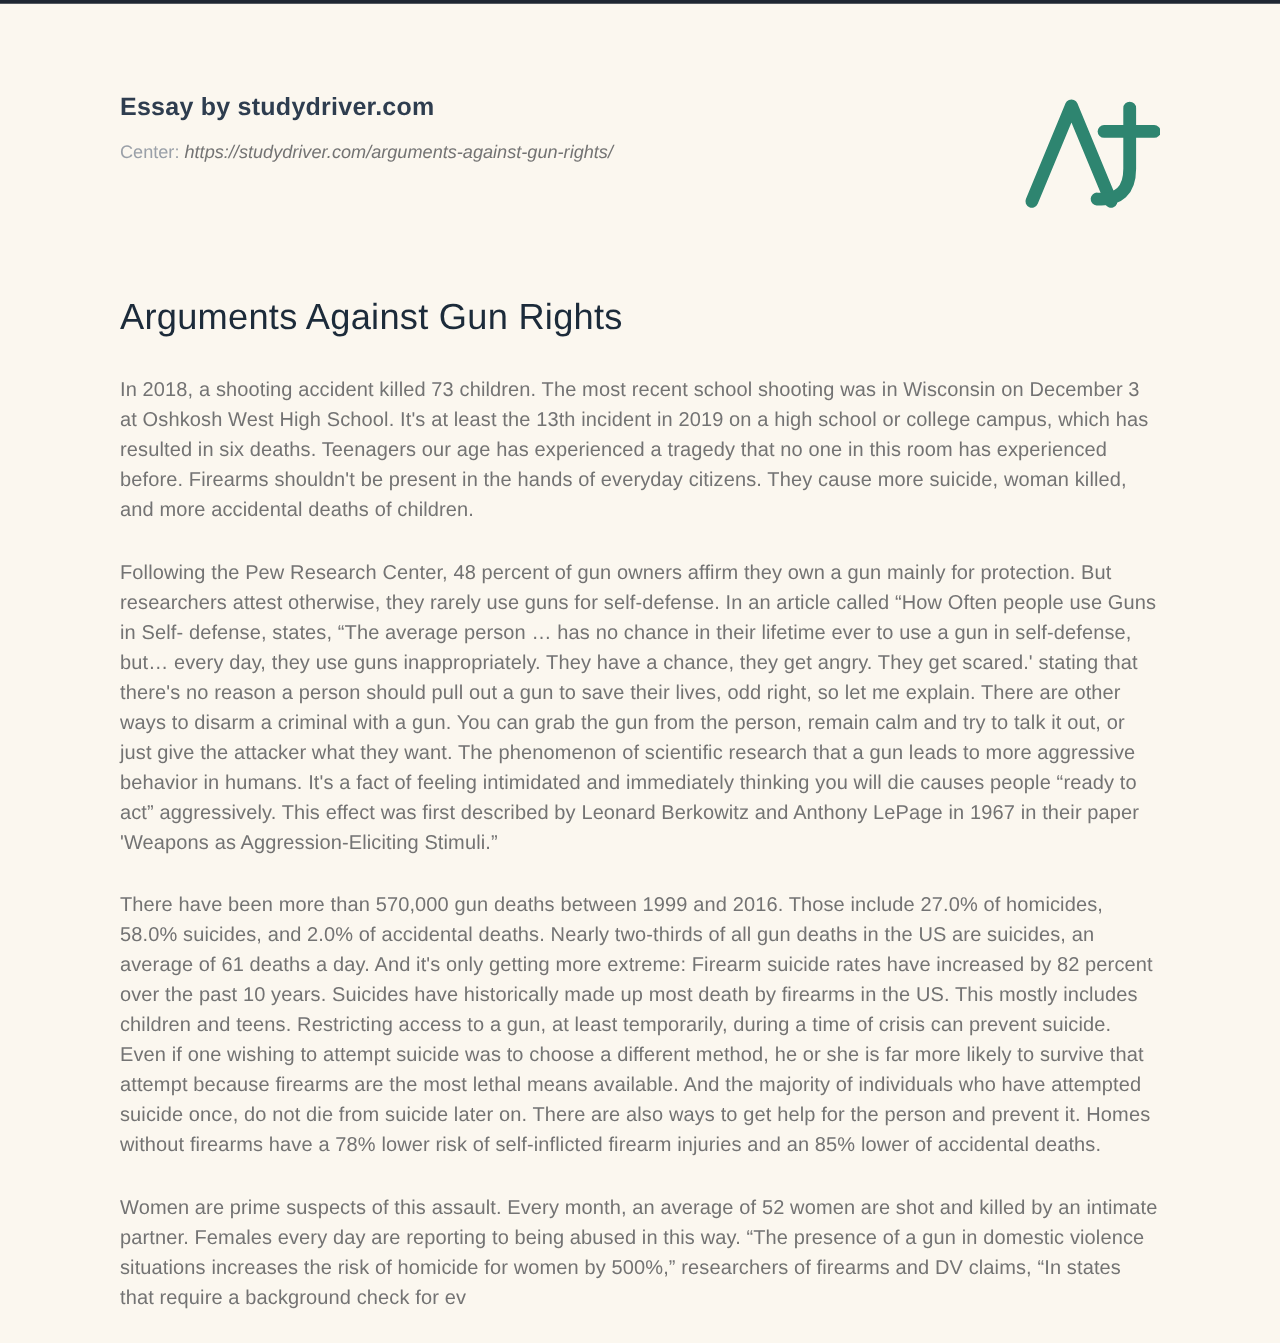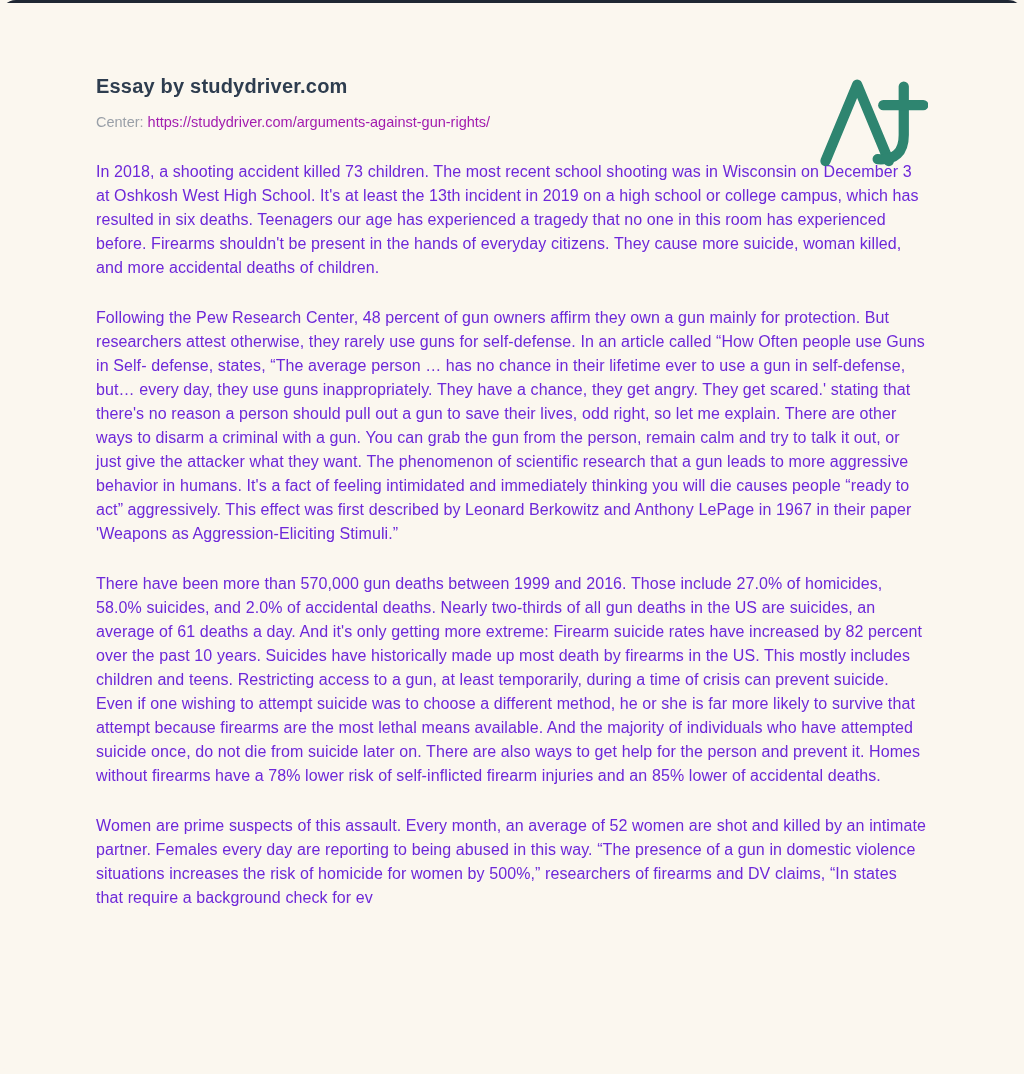--- a/index.html
+++ b/index.html
@@ -9,21 +9,20 @@
     font-family: "Liberation Sans", "DejaVu Sans", sans-serif;
   }
   .page {
     position: relative;
     width: 1024px;
     height: 1074px;
     margin: 0 auto;
     background: #fbf7ef;
     overflow: hidden;
     box-sizing: border-box;
-    border-radius: 16px;
   }
   .top-rule {
     width: 100%;
     height: 3px;
     background: #1f2733;
   }
   .content {
     padding: 0 96px;
     box-sizing: border-box;
   }
@@ -36,43 +35,44 @@
     font-weight: 700;
     color: #2e3d4f;
     letter-spacing: 0.2px;
   }
   .source-line {
     margin-top: 16px;
     font-size: 14.5px;
     color: #9aa0a8;
   }
   .source-line a {
-    color: #a21caf;
+    color: #737373;
     text-decoration: none;
+    font-style: italic;
   }
   .logo {
     position: absolute;
     top: 68px;
     right: 0;
     width: 110px;
     height: 100px;
   }
   .essay-title {
     margin-top: 108px;
     font-size: 29px;
     font-weight: 500;
     color: #1c2b3a;
     letter-spacing: 0.2px;
   }
   .essay-body p {
     margin: 0;
     margin-top: 26px;
     font-size: 16px;
     line-height: 24px;
-    color: #6d28d9;
+    color: #737373;
     letter-spacing: 0.1px;
   }
   .essay-body p:first-child {
     margin-top: 30px;
   }
 </style>
 </head>
 <body>
 
 <div class="page">
@@ -93,20 +93,21 @@
 
           <path d="M8 94 L42 12 L76 94" fill="none" stroke="#2e8570" stroke-width="11" stroke-linecap="round" stroke-linejoin="round"></path>
 
           <path d="M92 14 L92 66 Q92 94 64 92" fill="none" stroke="#2e8570" stroke-width="11" stroke-linecap="round"></path>
 
           <path d="M70 34 L113 34" fill="none" stroke="#2e8570" stroke-width="11" stroke-linecap="round"></path>
         </svg>
       </div>
     </div>
 
+    <h1 class="essay-title">Arguments Against Gun Rights</h1>
 
     <div class="essay-body">
       <p>In 2018, a shooting accident killed 73 children. The most recent school shooting was in Wisconsin on December 3 at Oshkosh West High School. It's at least the 13th incident in 2019 on a high school or college campus, which has resulted in six deaths. Teenagers our age has experienced a tragedy that no one in this room has experienced before. Firearms shouldn't be present in the hands of everyday citizens. They cause more suicide, woman killed, and more accidental deaths of children.</p>
       <p>Following the Pew Research Center, 48 percent of gun owners affirm they own a gun mainly for protection. But researchers attest otherwise, they rarely use guns for self-defense. In an article called “How Often people use Guns in Self- defense, states, “The average person … has no chance in their lifetime ever to use a gun in self-defense, but… every day, they use guns inappropriately. They have a chance, they get angry. They get scared.' stating that there's no reason a person should pull out a gun to save their lives, odd right, so let me explain. There are other ways to disarm a criminal with a gun. You can grab the gun from the person, remain calm and try to talk it out, or just give the attacker what they want. The phenomenon of scientific research that a gun leads to more aggressive behavior in humans. It's a fact of feeling intimidated and immediately thinking you will die causes people “ready to act” aggressively. This effect was first described by Leonard Berkowitz and Anthony LePage in 1967 in their paper 'Weapons as Aggression-Eliciting Stimuli.”</p>
       <p>There have been more than 570,000 gun deaths between 1999 and 2016. Those include 27.0% of homicides, 58.0% suicides, and 2.0% of accidental deaths. Nearly two-thirds of all gun deaths in the US are suicides, an average of 61 deaths a day. And it's only getting more extreme: Firearm suicide rates have increased by 82 percent over the past 10 years. Suicides have historically made up most death by firearms in the US. This mostly includes children and teens. Restricting access to a gun, at least temporarily, during a time of crisis can prevent suicide. Even if one wishing to attempt suicide was to choose a different method, he or she is far more likely to survive that attempt because firearms are the most lethal means available. And the majority of individuals who have attempted suicide once, do not die from suicide later on. There are also ways to get help for the person and prevent it. Homes without firearms have a 78% lower risk of self-inflicted firearm injuries and an 85% lower of accidental deaths.</p>
       <p>Women are prime suspects of this assault. Every month, an average of 52 women are shot and killed by an intimate partner. Females every day are reporting to being abused in this way. “The presence of a gun in domestic violence situations increases the risk of homicide for women by 500%,” researchers of firearms and DV claims, “In states that require a background check for ev</p>
     </div>
 
   </div>
 </div>

